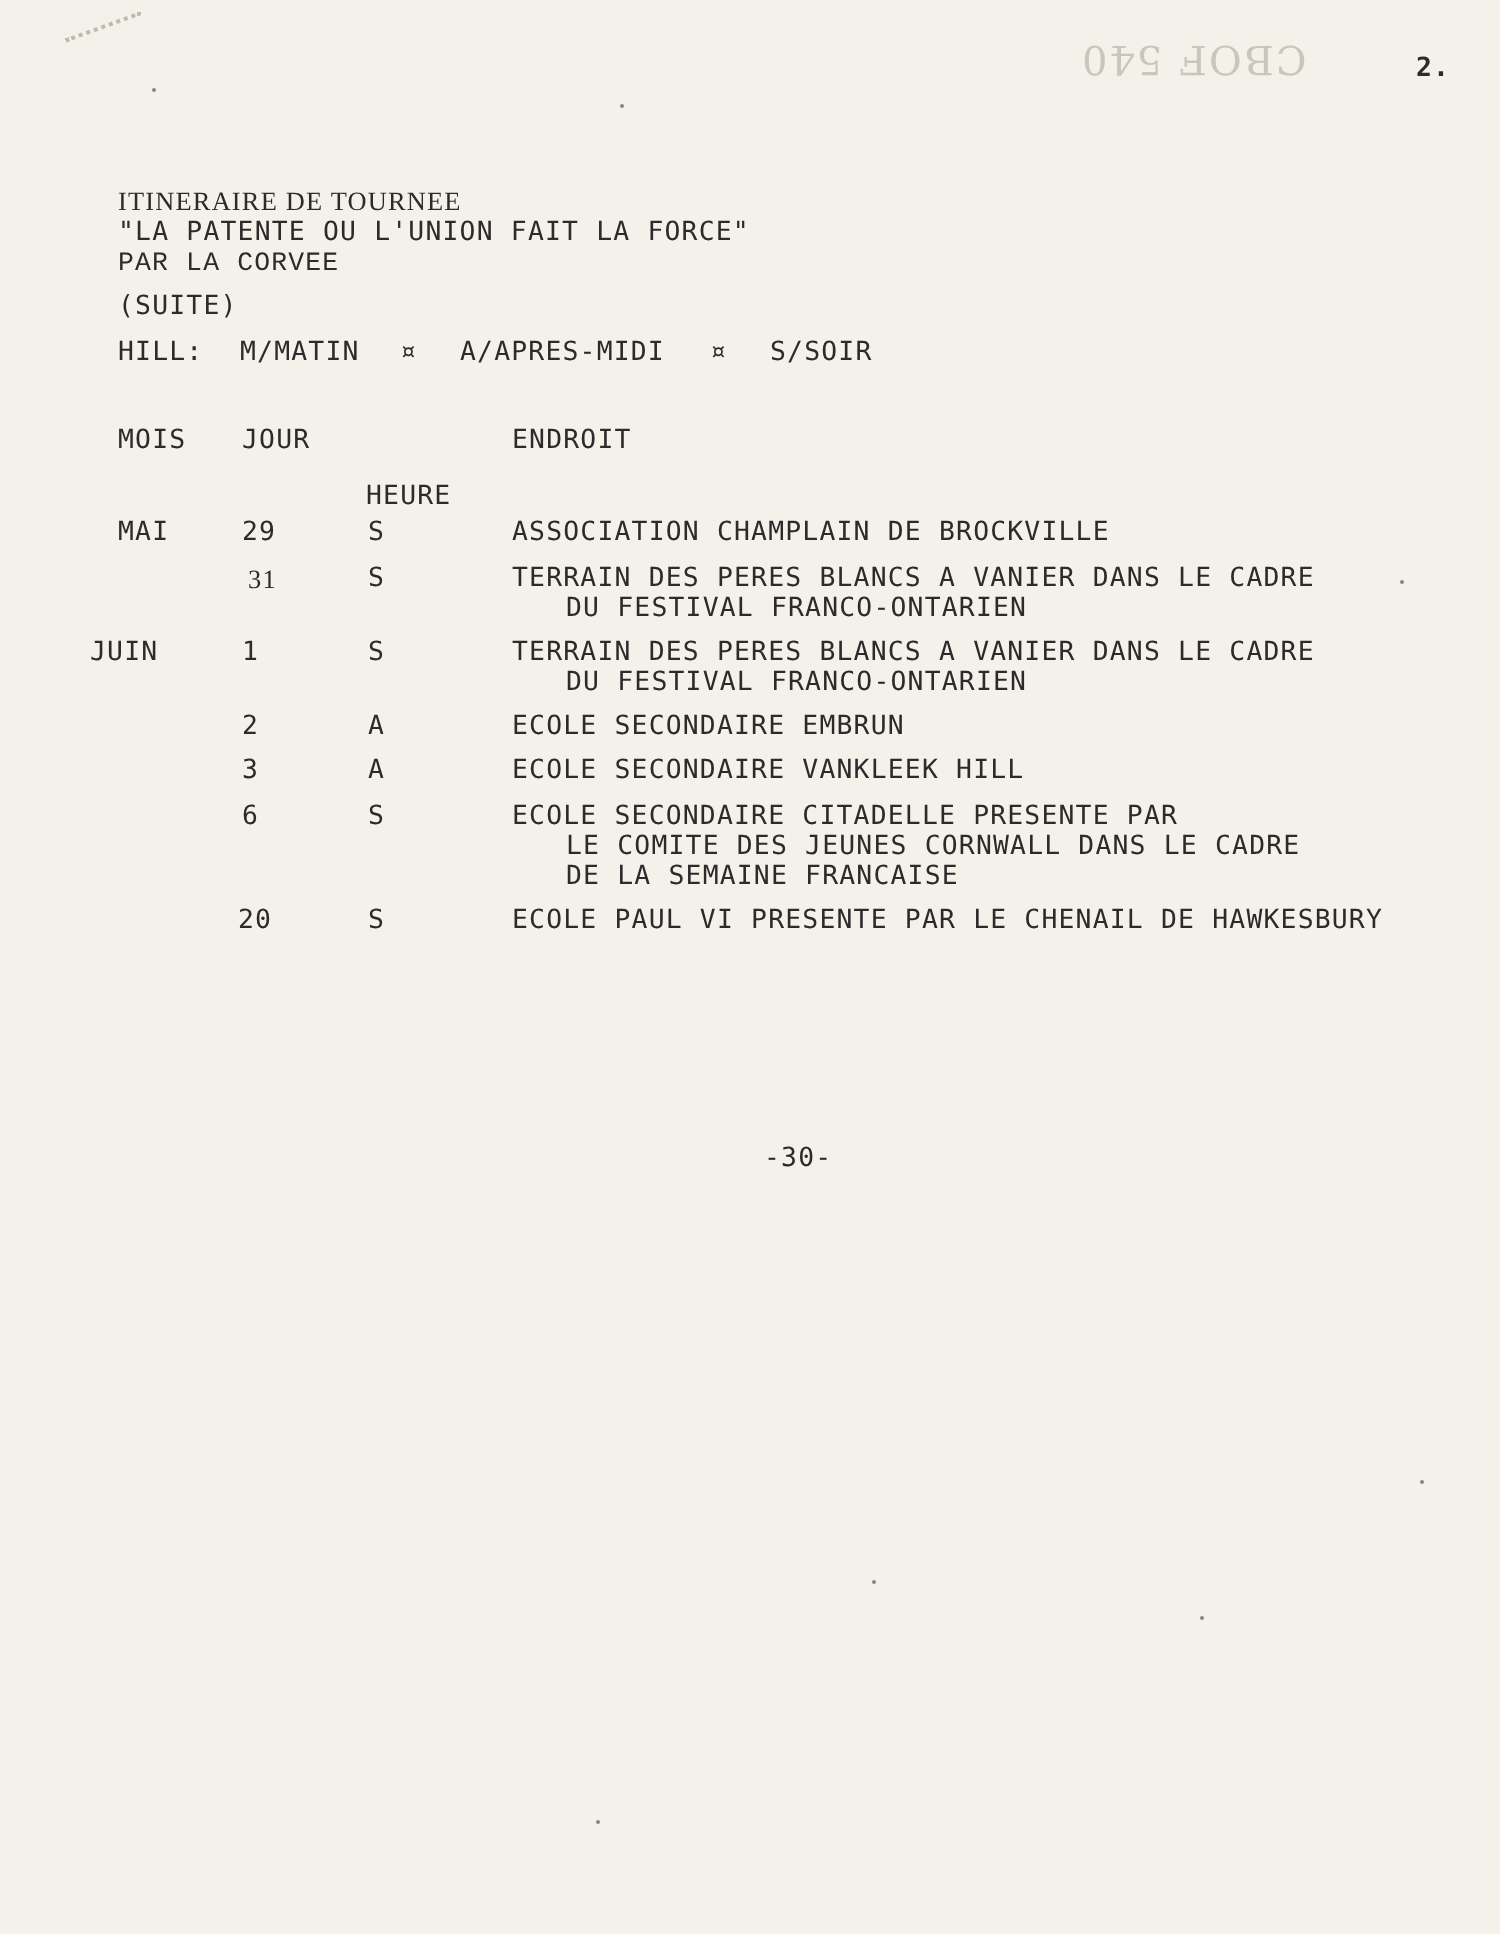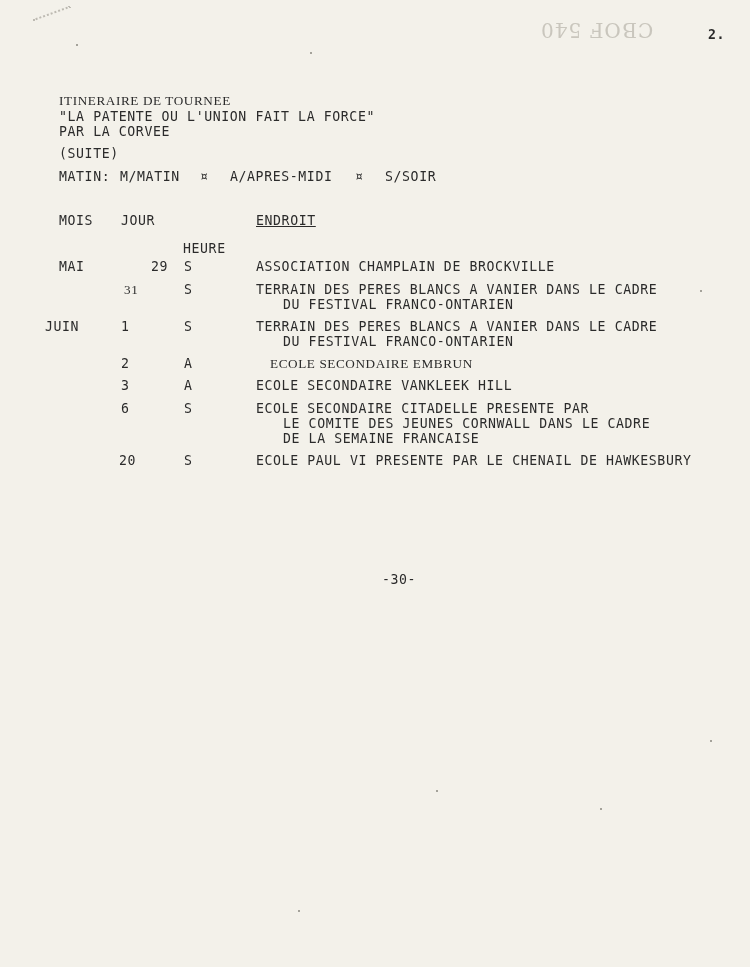--- a/index.html
+++ b/index.html
@@ -22,43 +22,43 @@
 <body>
 
 <div class="page">
   <div class="smudge"></div>
 
   <div class="abs pencil" style="left:540px; top:22px;">CBOF 540</div>
   <div class="abs pagenum" style="left:708px; top:27px;">2.</div>
 
   <div class="abs" style="left:59px; top:93px;font-family:Liberation Serif, serif;">ITINERAIRE DE TOURNEE</div>
   <div class="abs" style="left:59px; top:109px;">"LA PATENTE OU L'UNION FAIT LA FORCE"</div>
-  <div class="abs" style="left:59px; top:124px;">PAR LA CORVEE</div>
+  <div class="abs" style="left:59px; top:124px;font-family:Liberation Mono, monospace;">PAR LA CORVEE</div>
   <div class="abs" style="left:59px; top:146px;">(SUITE)</div>
 
   <div>
-    <div class="abs" style="left:59px; top:169px;">MATIN:</div>
+    <div class="abs" style="left:59px; top:169px;">HILL:</div>
     <div class="abs" style="left:120px; top:169px;">M/MATIN</div>
     <div class="abs" style="left:200px; top:169px;">¤</div>
     <div class="abs" style="left:230px; top:169px;">A/APRES-MIDI</div>
     <div class="abs" style="left:355px; top:169px;">¤</div>
     <div class="abs" style="left:385px; top:169px;">S/SOIR</div>
   </div>
 
   <div>
     <div>
       <div class="abs" style="left:59px; top:213px;">MOIS</div>
       <div class="abs" style="left:121px; top:213px;">JOUR</div>
       <div class="abs" style="left:183px; top:213px;margin-top:28px;">HEURE</div>
-      <div class="abs" style="left:256px; top:213px;text-decoration:underline;">ENDROIT</div>
+      <div class="abs" style="left:256px; top:213px;">ENDROIT</div>
     </div>
 
     <div>
       <div class="abs" style="left:59px; top:259px;text-align:right;">MAI</div>
-      <div class="abs" style="left:121px; top:259px;margin-left:30px;">29</div>
+      <div class="abs" style="left:121px; top:259px;">29</div>
       <div class="abs" style="left:184px; top:259px;">S</div>
       <div class="abs" style="left:256px; top:259px;text-align:right;">ASSOCIATION CHAMPLAIN DE BROCKVILLE</div>
     </div>
 
     <div>
       <div class="abs" style="left:124px; top:282px;font-family:Liberation Serif, serif;">31</div>
       <div class="abs" style="left:184px; top:282px;">S</div>
       <div class="abs" style="left:256px; top:282px;">TERRAIN DES PERES BLANCS A VANIER DANS LE CADRE</div>
       <div class="abs" style="left:283px; top:297px;">DU FESTIVAL FRANCO-ONTARIEN</div>
     </div>
@@ -67,21 +67,21 @@
       <div class="abs" style="left:45px; top:319px;">JUIN</div>
       <div class="abs" style="left:121px; top:319px;">1</div>
       <div class="abs" style="left:184px; top:319px;">S</div>
       <div class="abs" style="left:256px; top:319px;">TERRAIN DES PERES BLANCS A VANIER DANS LE CADRE</div>
       <div class="abs" style="left:283px; top:334px;">DU FESTIVAL FRANCO-ONTARIEN</div>
     </div>
 
     <div>
       <div class="abs" style="left:121px; top:356px;">2</div>
       <div class="abs" style="left:184px; top:356px;">A</div>
-      <div class="abs" style="left:270px; top:356px;font-family:Liberation Serif, serif;">ECOLE SECONDAIRE EMBRUN</div>
+      <div class="abs" style="left:256px; top:356px;">ECOLE SECONDAIRE EMBRUN</div>
     </div>
 
     <div>
       <div class="abs" style="left:121px; top:378px;">3</div>
       <div class="abs" style="left:184px; top:378px;">A</div>
       <div class="abs" style="left:256px; top:378px;">ECOLE SECONDAIRE VANKLEEK HILL</div>
     </div>
 
     <div>
       <div class="abs" style="left:121px; top:401px;">6</div>

